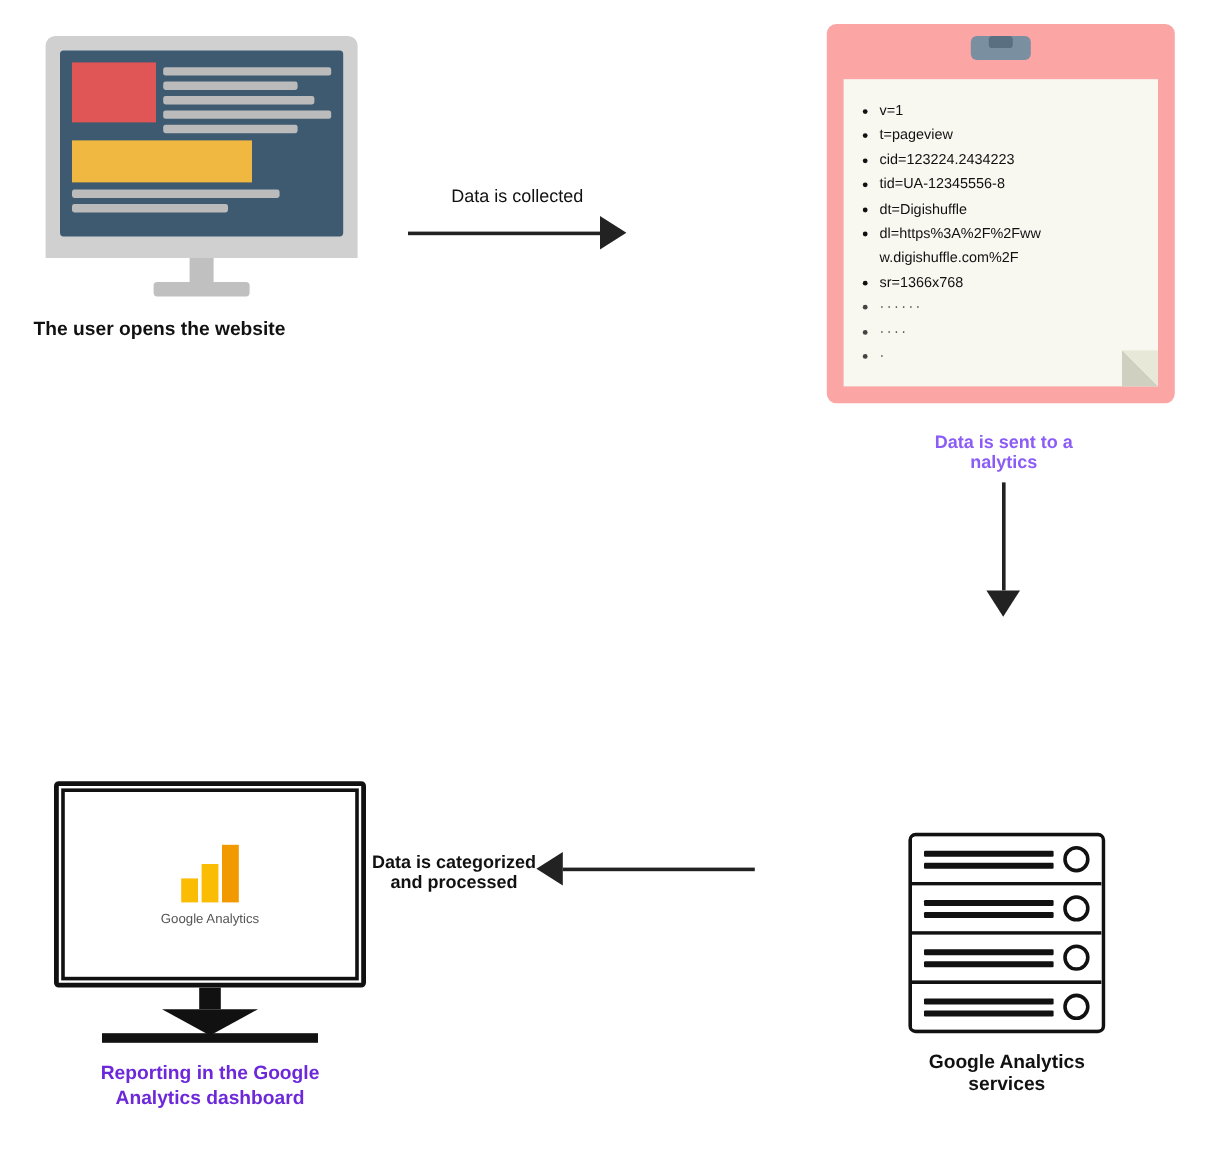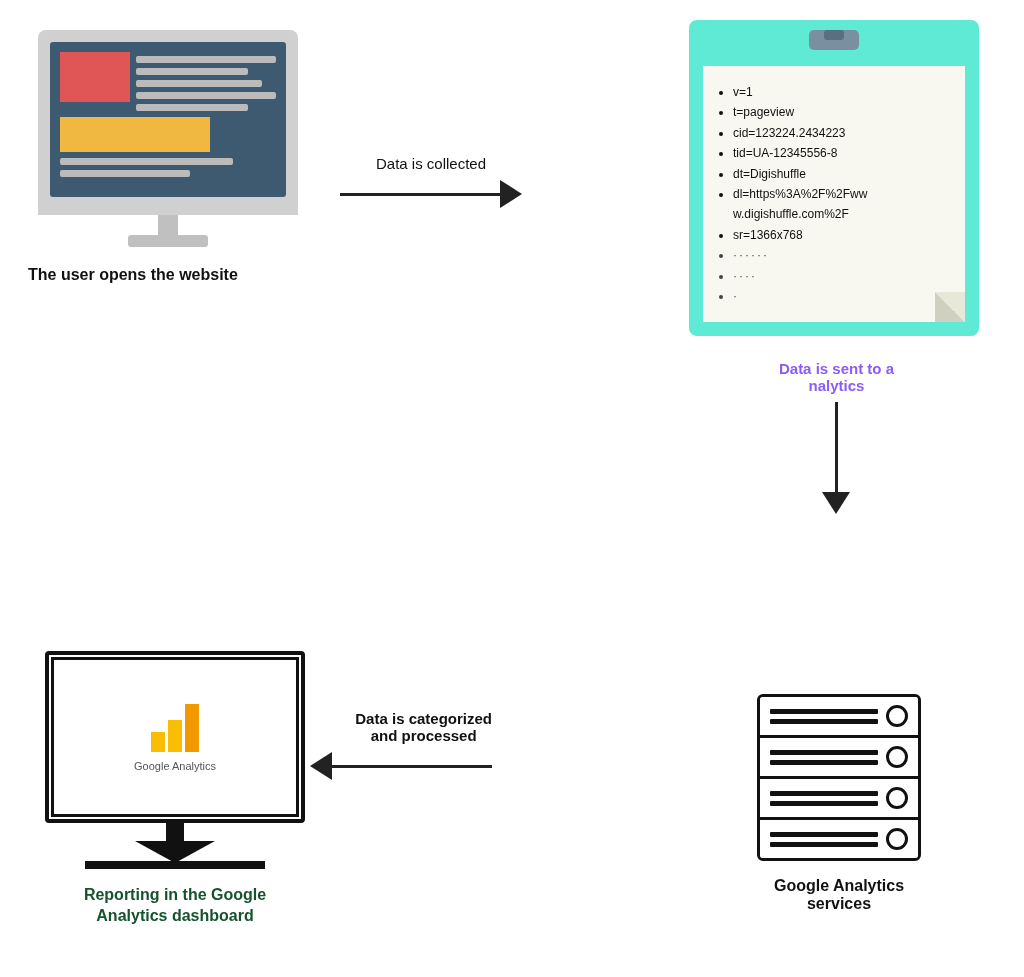--- a/index.html
+++ b/index.html
@@ -126,21 +126,21 @@
       width: 320px;
     }
 
     .clipboard-wrap {
       position: relative;
       width: 290px;
       margin: 0 auto;
     }
 
     .clipboard-board {
-      background: #5eead4;
+      background: #fca5a5;
       border-radius: 8px;
       padding: 14px 14px 14px 14px;
       width: 290px;
       min-height: 310px;
       position: relative;
     }
 
     .clipboard-clip {
       background: #7a8fa0;
       width: 50px;
@@ -278,22 +278,22 @@
       border-right: 14px solid transparent;
       border-top: 22px solid #222;
     }
 
     
     .arrow-categorized {
       position: absolute;
       top: 710px;
       left: 310px;
       display: flex;
-      flex-direction: column;
-      align-items: flex-end;
+      flex-direction: row;
+      align-items: flex-start;
     }
 
     .arrow-categorized-label {
       font-size: 15px;
       font-weight: bold;
       color: #111;
       margin-bottom: 8px;
       text-align: center;
       white-space: nowrap;
     }
@@ -448,21 +448,21 @@
       background: #111;
       height: 8px;
       width: 180px;
       margin: 0 auto;
       margin-top: -2px;
     }
 
     .ga-label {
       font-size: 16px;
       font-weight: bold;
-      color: #14532d;
+      color: #6d28d9;
       text-align: center;
       margin-top: 16px;
       line-height: 1.3;
     }
 
   </style>
 </head>
 <body>
 
 <div class="diagram-container">

